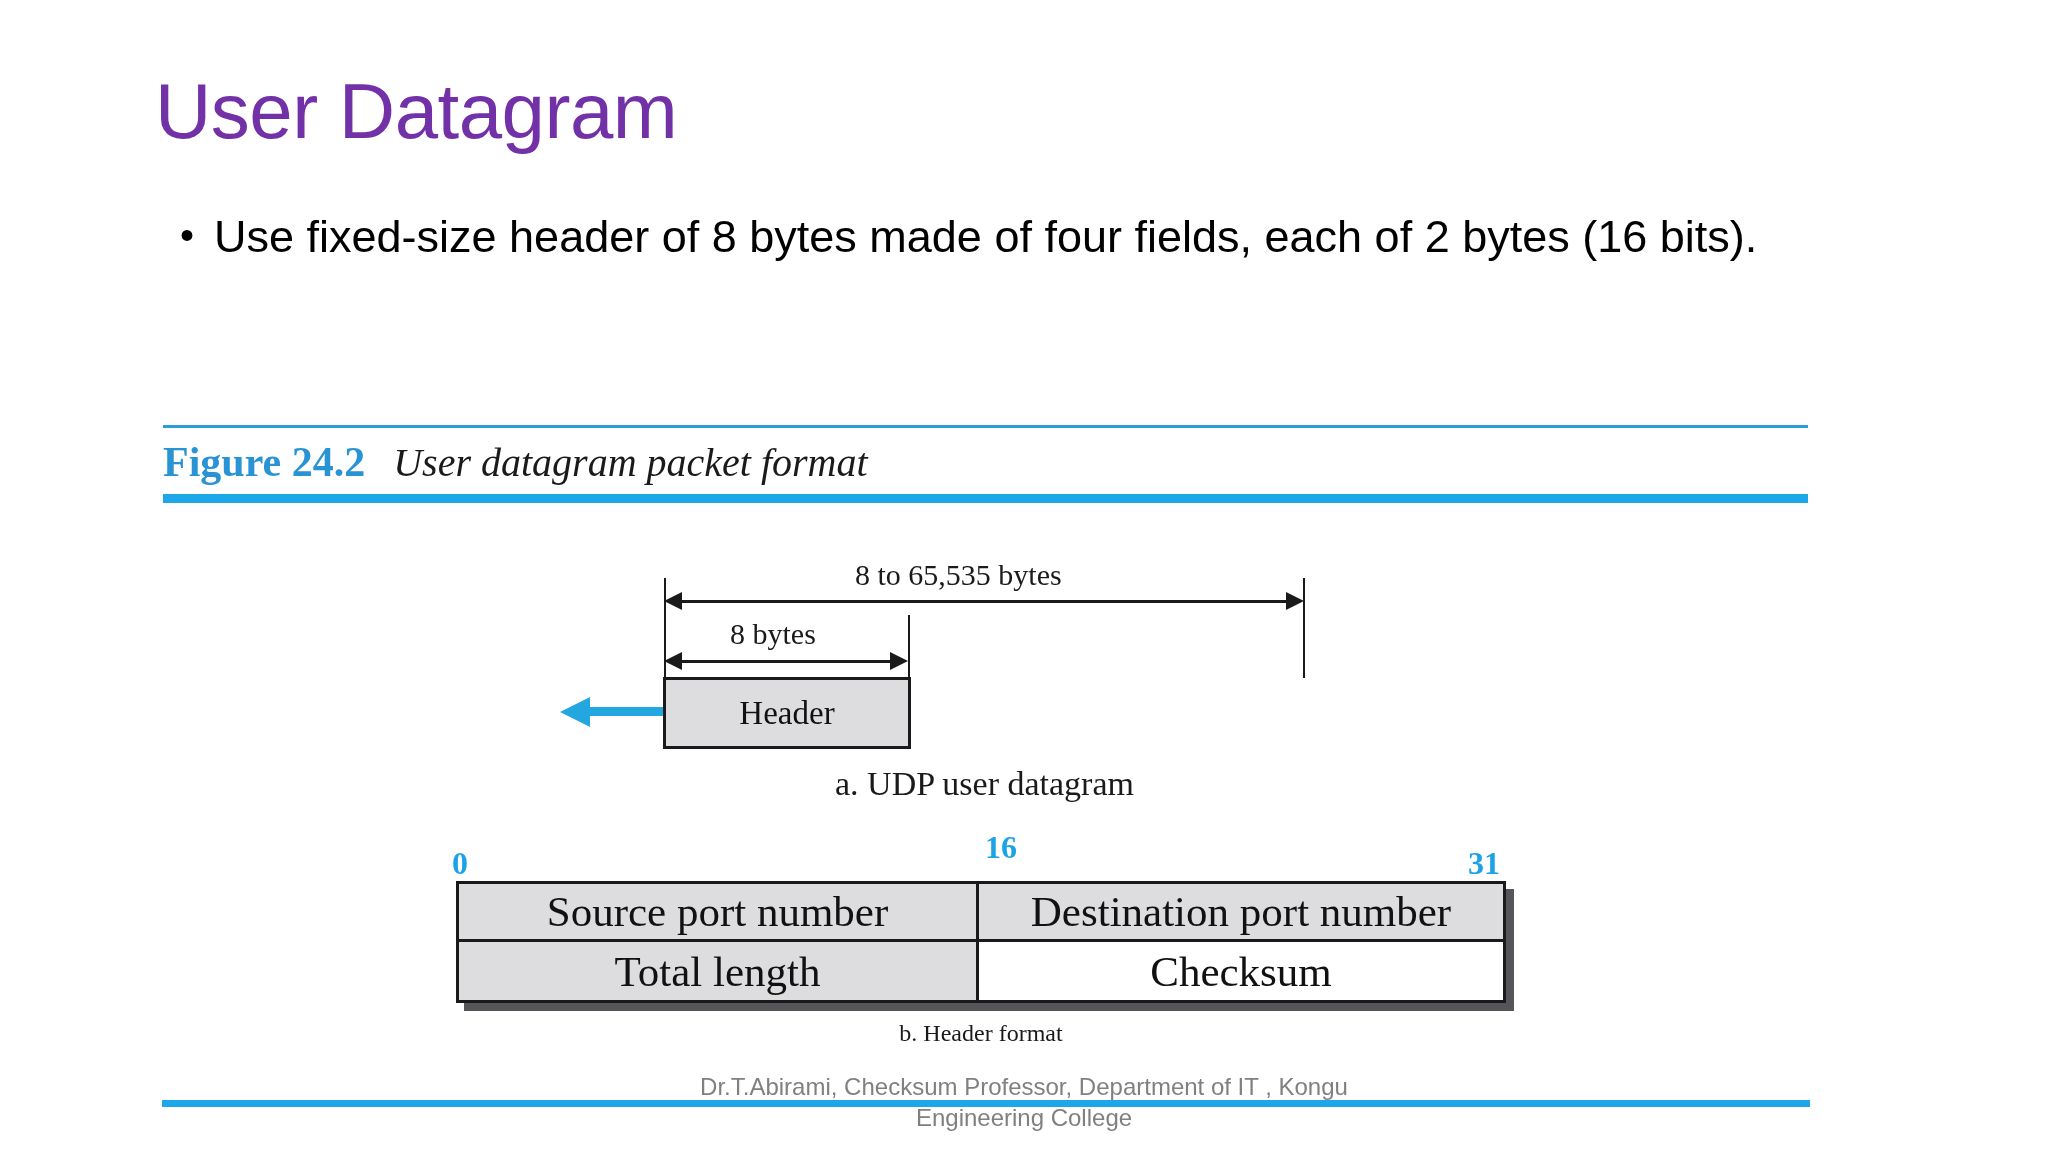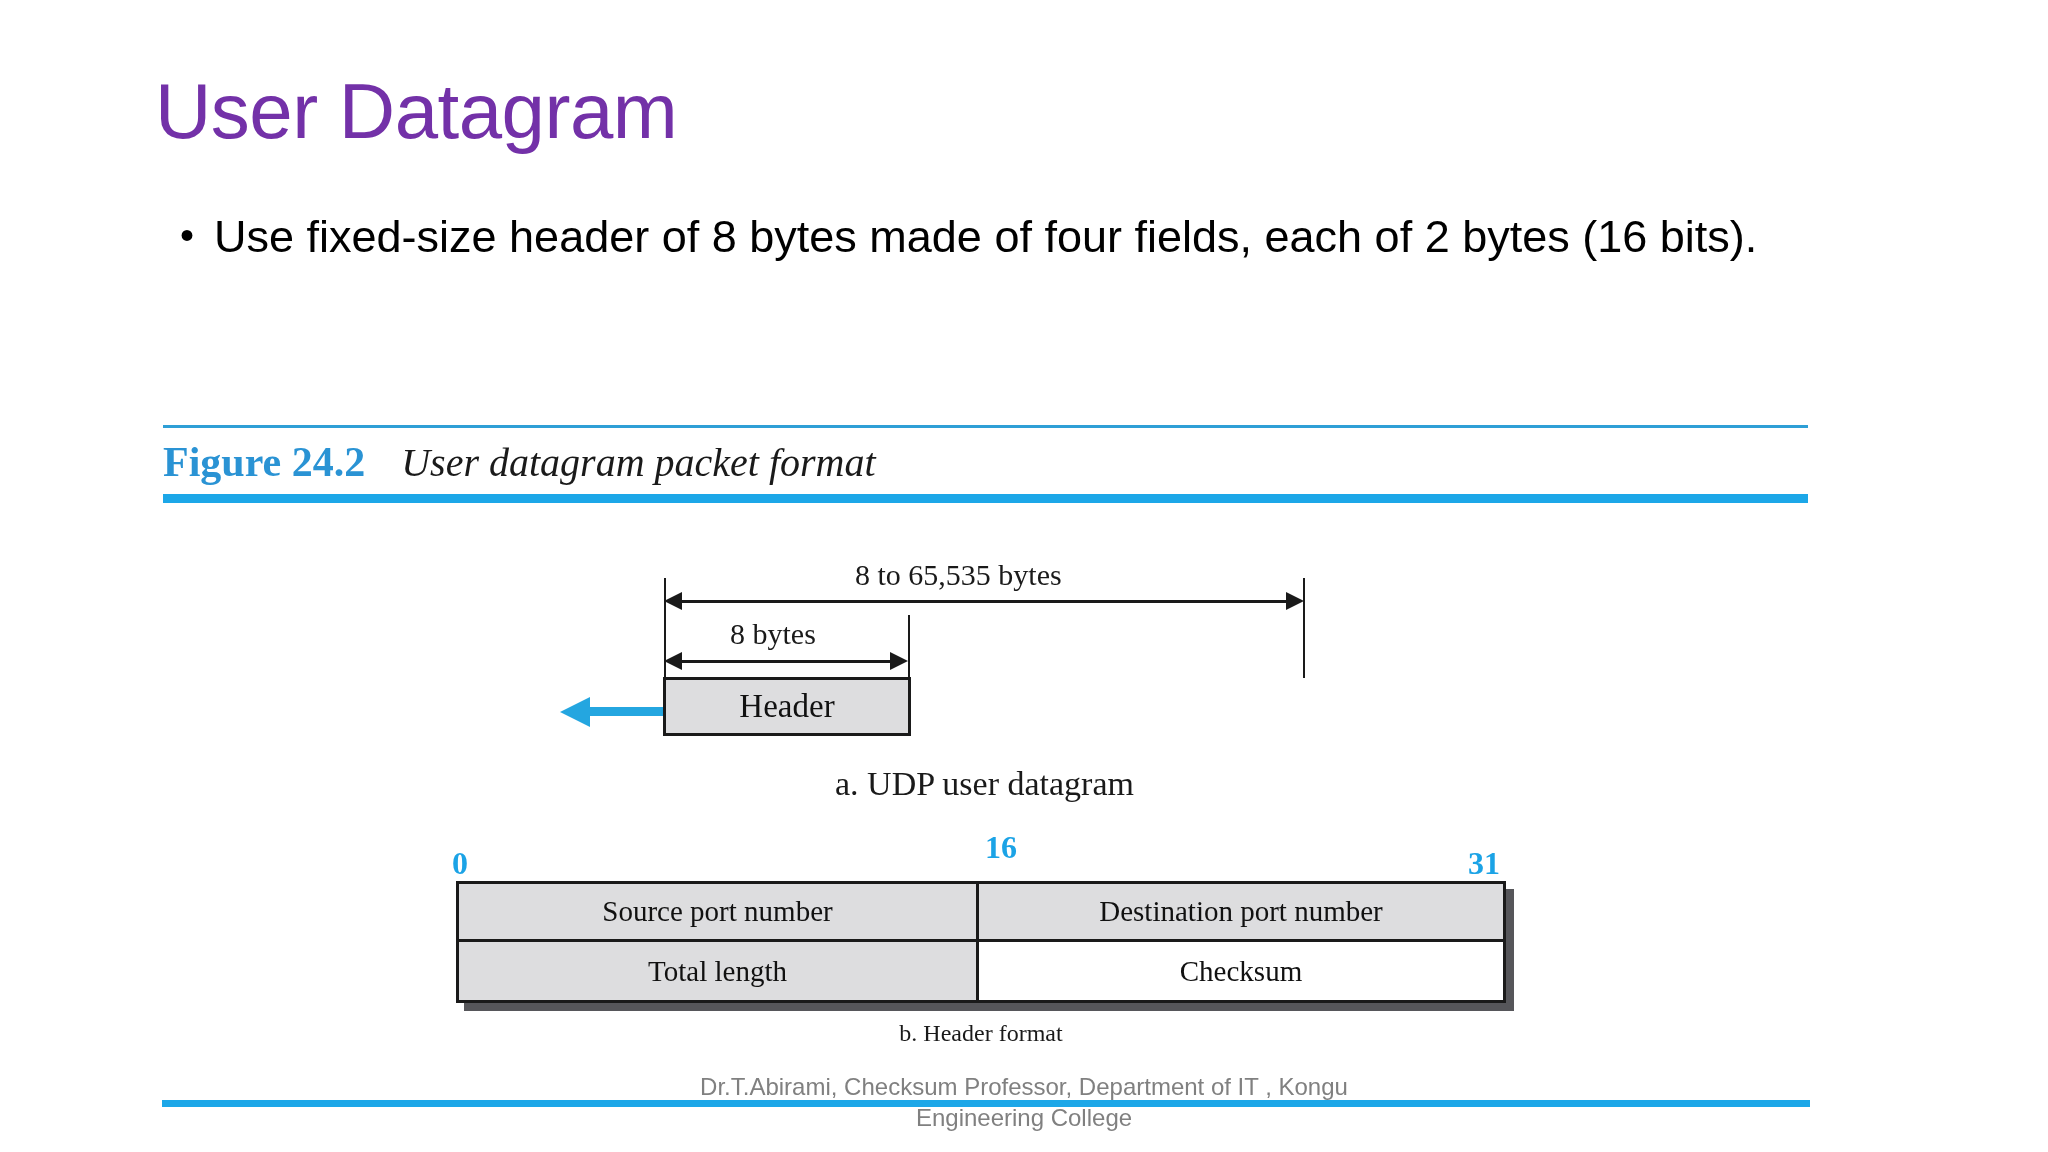--- a/index.html
+++ b/index.html
@@ -75,21 +75,21 @@
   #figure-caption-row {
     display: flex;
     align-items: baseline;
     padding: 10px 0 8px 0;
   }
   #figure-number {
     font-family: "Liberation Serif", serif;
     font-weight: bold;
     font-size: 42px;
     color: #2a93d4;
-    margin-right: 36px;
+    margin-right: 28px;
     white-space: nowrap;
   }
   #figure-title {
     font-family: "Liberation Serif", serif;
     font-style: italic;
     font-size: 40px;
     color: #1a1a1a;
     white-space: nowrap;
   }
   #figure-rule-bottom {
@@ -116,21 +116,21 @@
     border: 3px solid #1a1a1a;
     font-family: "Liberation Serif", serif;
     display: flex;
     align-items: center;
     justify-content: center;
   }
   #box-header {
     left: 663px;
     top: 677px;
     width: 248px;
-    height: 59px;
+    height: 72px;
     background: #dddddf;
     color: #111111;
     font-size: 33px;
   }
   #box-data {
     left: 908px;
     top: 677px;
     width: 398px;
     height: 70px;
     background: #04a7e6;
@@ -243,21 +243,21 @@
     display: grid;
     grid-template-columns: 520px 1fr;
     grid-template-rows: 1fr 1fr;
   }
   .hdr-cell {
     box-sizing: border-box;
     display: flex;
     align-items: center;
     justify-content: center;
     font-family: "Liberation Serif", serif;
-    font-size: 29px;
+    font-size: 43px;
     color: #111111;
     background: #dddddf;
   }
   .hdr-cell.cell-r0c0 { border-right: 3px solid #1a1a1a; border-bottom: 3px solid #1a1a1a; }
   .hdr-cell.cell-r0c1 { border-bottom: 3px solid #1a1a1a; }
   .hdr-cell.cell-r1c0 { border-right: 3px solid #1a1a1a; }
   .hdr-cell.cell-checksum { background: #ffffff; }
 
   #caption-b {
     position: absolute;

